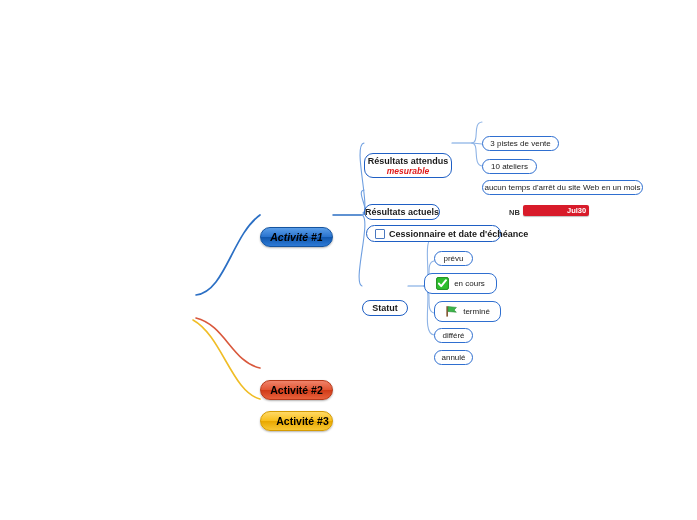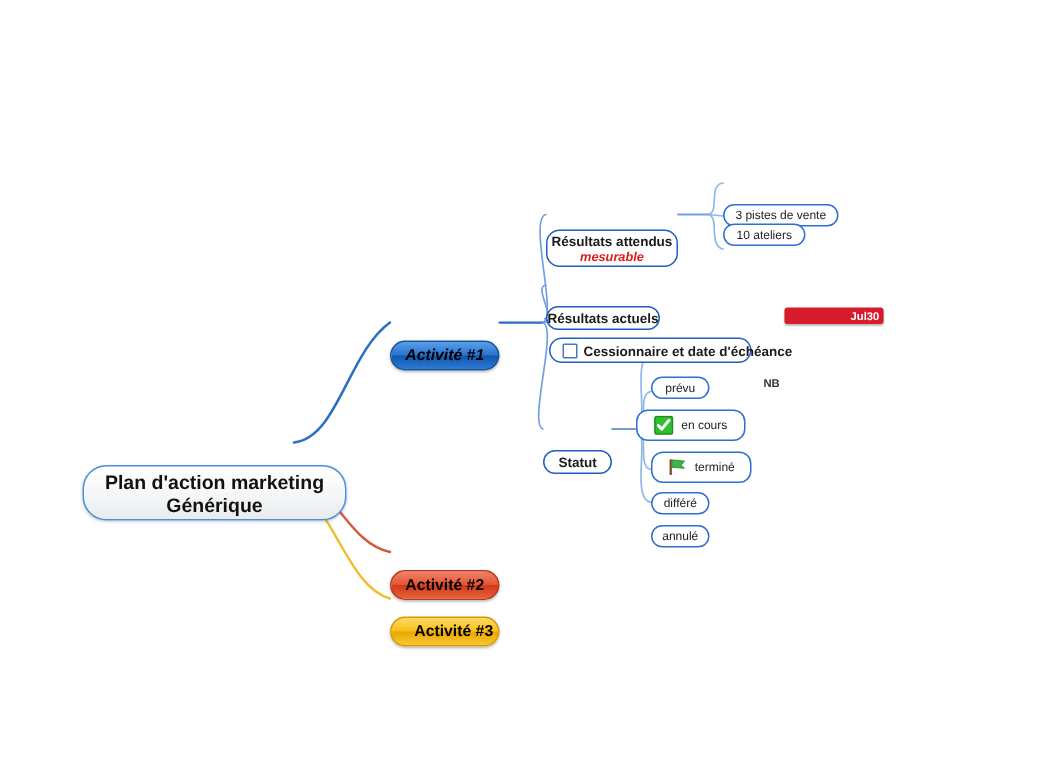--- a/index.html
+++ b/index.html
@@ -56,21 +56,21 @@
     color:#222;font-size:8px;font-weight:normal;padding:0 8px;
   }
   .leaf.with-icon{gap:5px;}
 
   
   .chk{
     width:8px;height:8px;border:1.2px solid #4a78c0;background:#fff;
     border-radius:1px;display:inline-block;flex:0 0 auto;margin-right:4px;
   }
   .nb-label{
-    position:absolute;font-size:7.5px;font-weight:bold;color:#333;margin-top:43px;
+    position:absolute;font-size:7.5px;font-weight:bold;color:#333;
   }
   .badge-date{
     position:absolute;background:#d81b2a;color:#ffffff;font-size:7.5px;
     font-weight:bold;border-radius:2px;padding:1px 3px;line-height:9px;
     box-shadow:0 1px 1px rgba(0,0,0,.25);
   }
   .ic{flex:0 0 auto;display:inline-flex;align-items:center;justify-content:center;}
 </style>
 </head>
 <body>
@@ -103,24 +103,20 @@
 
       <path d="M408,286 L424,286" stroke="#6f9fe0" stroke-width="1.2"></path>
       <path d="M424,286 C434,284 420,238 434,236" stroke="#8fb4e6" stroke-width="1.1"></path>
       <path d="M424,286 C434,284 424,263 434,261" stroke="#8fb4e6" stroke-width="1.1"></path>
       <path d="M424,286 L434,288" stroke="#8fb4e6" stroke-width="1.1"></path>
       <path d="M424,286 C434,288 424,311 434,313" stroke="#8fb4e6" stroke-width="1.1"></path>
       <path d="M424,286 C434,288 420,333 434,335" stroke="#8fb4e6" stroke-width="1.1"></path>
     </g>
   </svg>
 
-  <div class="node root" style="left:55px;top:288px;width:176px;height:37px;">
-    <span>Plan d'action marketing</span>
-    <span>Générique</span>
-  </div>
 
   <div class="node activity act-blue" style="left:260px;top:205px;width:73px;height:20px;font-style:italic;">
     <span>Activité #1</span>
   </div>
 
   <div class="node activity act-red" style="left:260px;top:358px;width:73px;height:20px;justify-content:center;">
     <span>Activité #2</span>
   </div>
 
   <div class="node activity act-yellow" style="left:260px;top:389px;width:73px;height:20px;">
@@ -129,24 +125,27 @@
 
   <div class="node branch two-line" style="left:364px;top:131px;width:88px;height:25px;">
     <span>Résultats attendus</span>
     <span class="sub">mesurable</span>
   </div>
 
   <div class="node leaf" style="left:482px;top:114px;width:77px;height:15px;">
     <span>3 pistes de vente</span>
   </div>
 
-  <div class="node leaf" style="left:482px;top:127px;width:55px;height:15px;">
+  <div class="node leaf" style="left:482px;top:137px;width:55px;height:15px;">
     <span>10 ateliers</span>
   </div>
 
+  <div class="node leaf" style="left:482px;top:158px;width:161px;height:15px;">
+    <span>aucun temps d'arrêt du site Web en un mois</span>
+  </div>
 
   <div class="node branch" style="left:364px;top:182px;width:76px;height:16px;">
     <span>Résultats actuels</span>
   </div>
 
   <div class="node branch" style="left:366px;top:203px;width:135px;height:17px;justify-content:flex-start;">
     <span class="chk"></span>
     <span>Cessionnaire et date d'échéance</span>
   </div>
 

